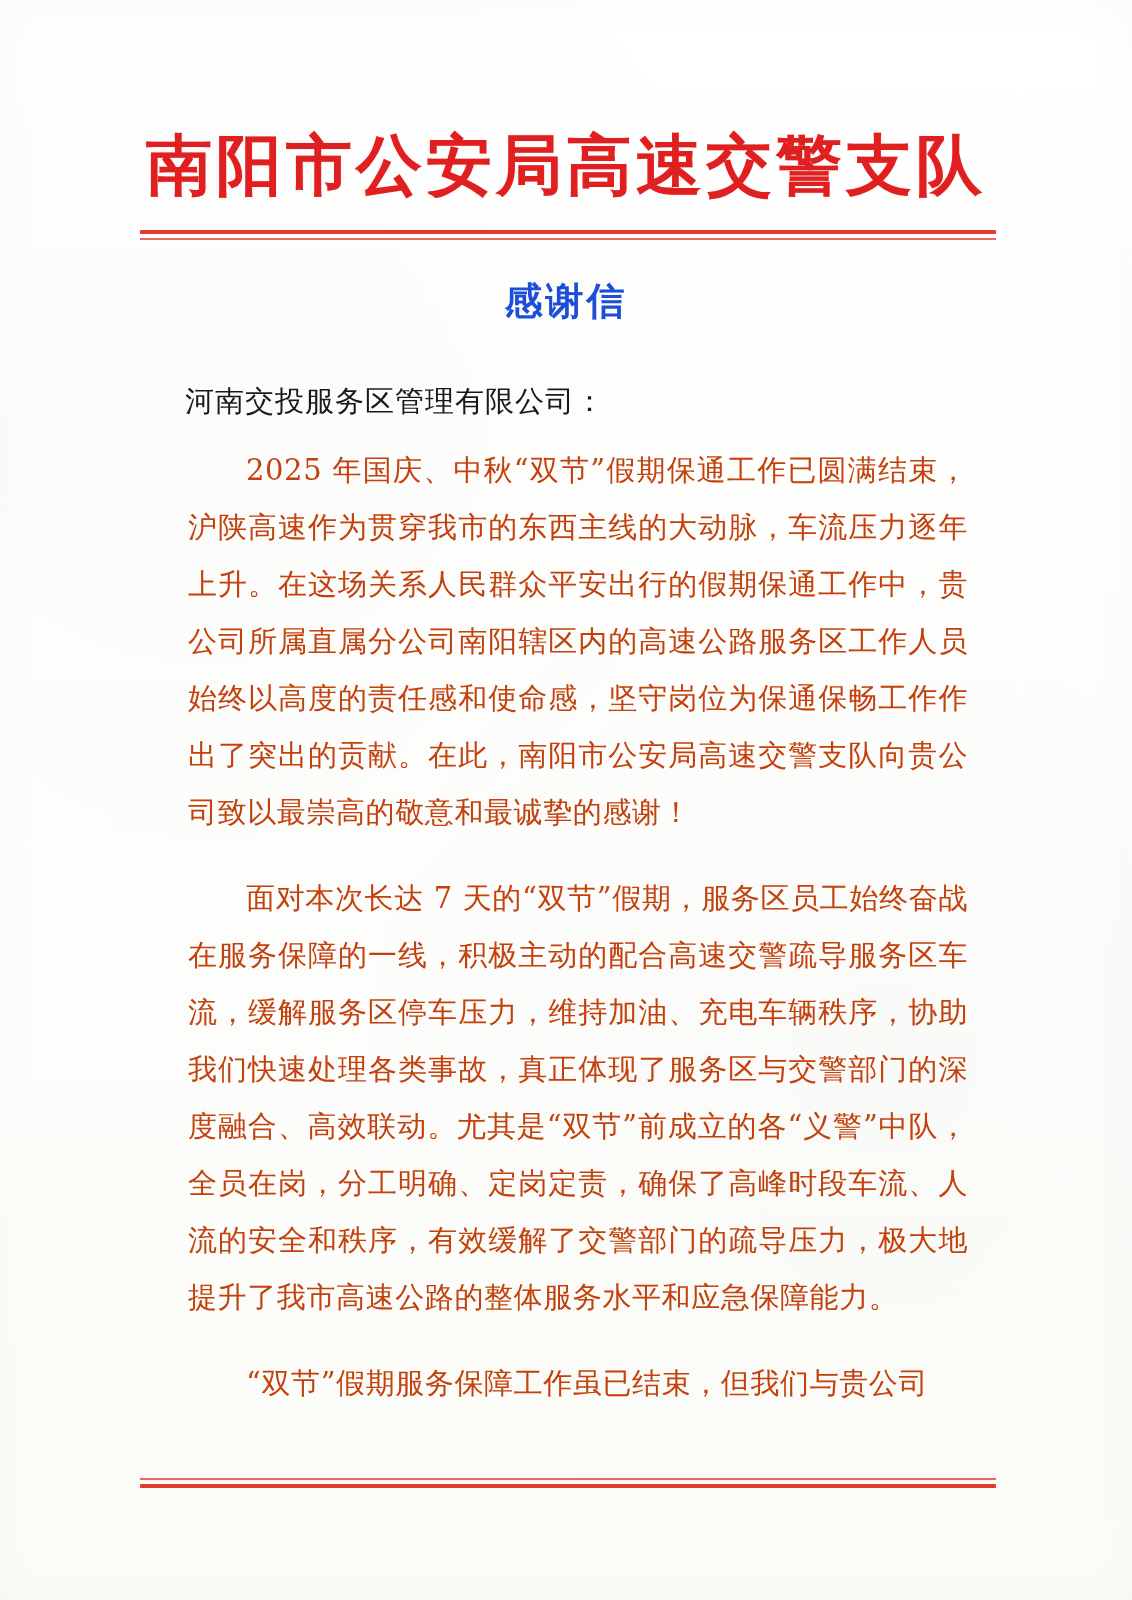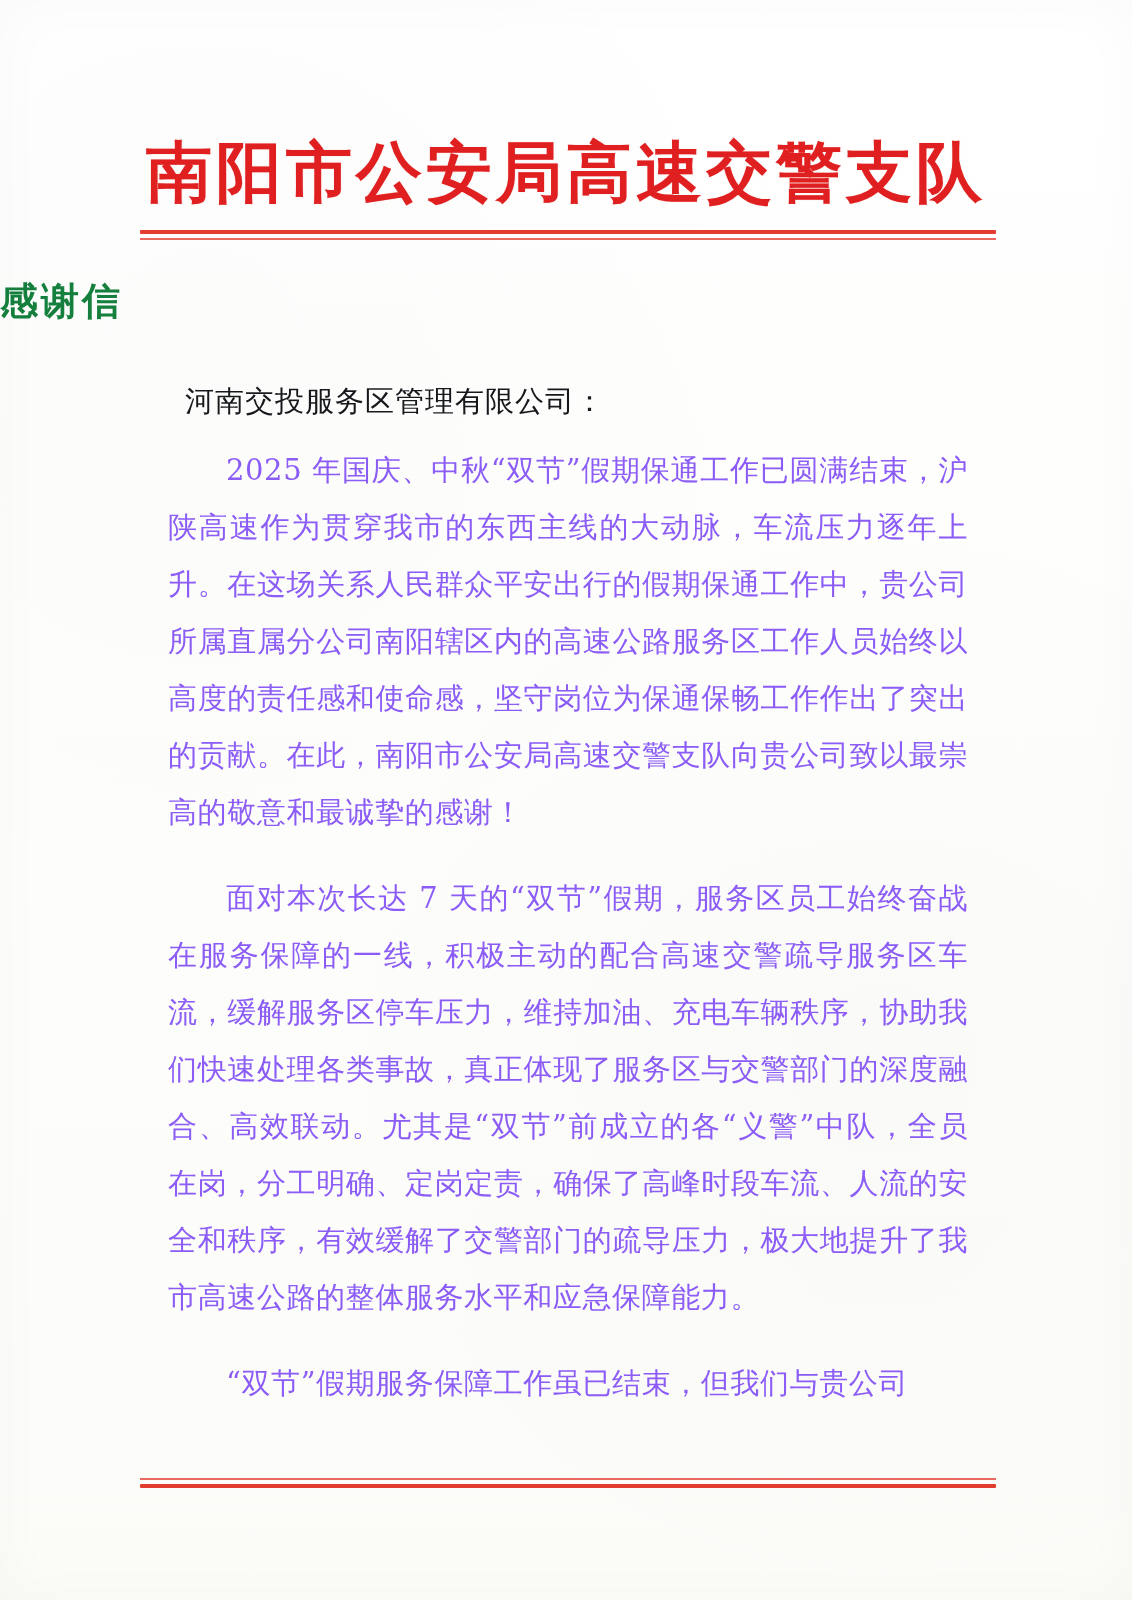--- a/index.html
+++ b/index.html
@@ -30,21 +30,20 @@
       radial-gradient(circle at 78% 66%, rgba(0,0,0,0.010) 0, rgba(0,0,0,0) 45%),
       linear-gradient(180deg, #ffffff 0%, #fdfdfb 55%, #fbfbf8 100%);
     pointer-events: none;
   }
   .letterhead {
     position: absolute;
     top: 128px;
     left: 0;
     width: 1132px;
     text-align: center;
-    margin-top: 7px;
   }
   .letterhead-title {
     color: #e02020;
     font-family: "DejaVu Serif", "Liberation Serif", serif;
     font-weight: bold;
     font-size: 66px;
     letter-spacing: 4px;
     line-height: 1.15;
     white-space: nowrap;
     text-shadow: 0 0 1px rgba(224,32,32,0.35);
@@ -64,51 +63,52 @@
     height: 2px;
     background: #e8584c;
     margin-top: 4px;
     opacity: 0.9;
   }
   .doc-title {
     position: absolute;
     top: 276px;
     left: 0;
     width: 1132px;
-    text-align: left;
+    text-align: center;
     font-family: "DejaVu Serif", "Liberation Serif", serif;
     font-weight: bold;
     font-size: 38px;
-    color: #15803d;
+    color: #1d4ed8;
     letter-spacing: 3px;
   }
   .body-block {
     position: absolute;
     top: 380px;
     left: 168px;
     width: 800px;
   }
   .salutation {
     font-size: 29px;
     color: #16181c;
     line-height: 1.5;
     letter-spacing: 1px;
     font-family: "DejaVu Serif", "Liberation Serif", serif;
     margin-left: 17px;
   }
   .para {
     font-size: 29px;
-    color: #8b5cf6;
+    color: #c2410c;
     line-height: 57px;
     letter-spacing: 0.6px;
     text-align: justify;
     text-justify: inter-character;
     text-indent: 58px;
     margin-top: 18px;
     font-family: "DejaVu Serif", "Liberation Serif", serif;
+    margin-left: 20px;
   }
   .para-last {
     margin-top: 14px;
   }
   .footer-rule-wrap {
     position: absolute;
     bottom: 112px;
     left: 140px;
     width: 856px;
   }

